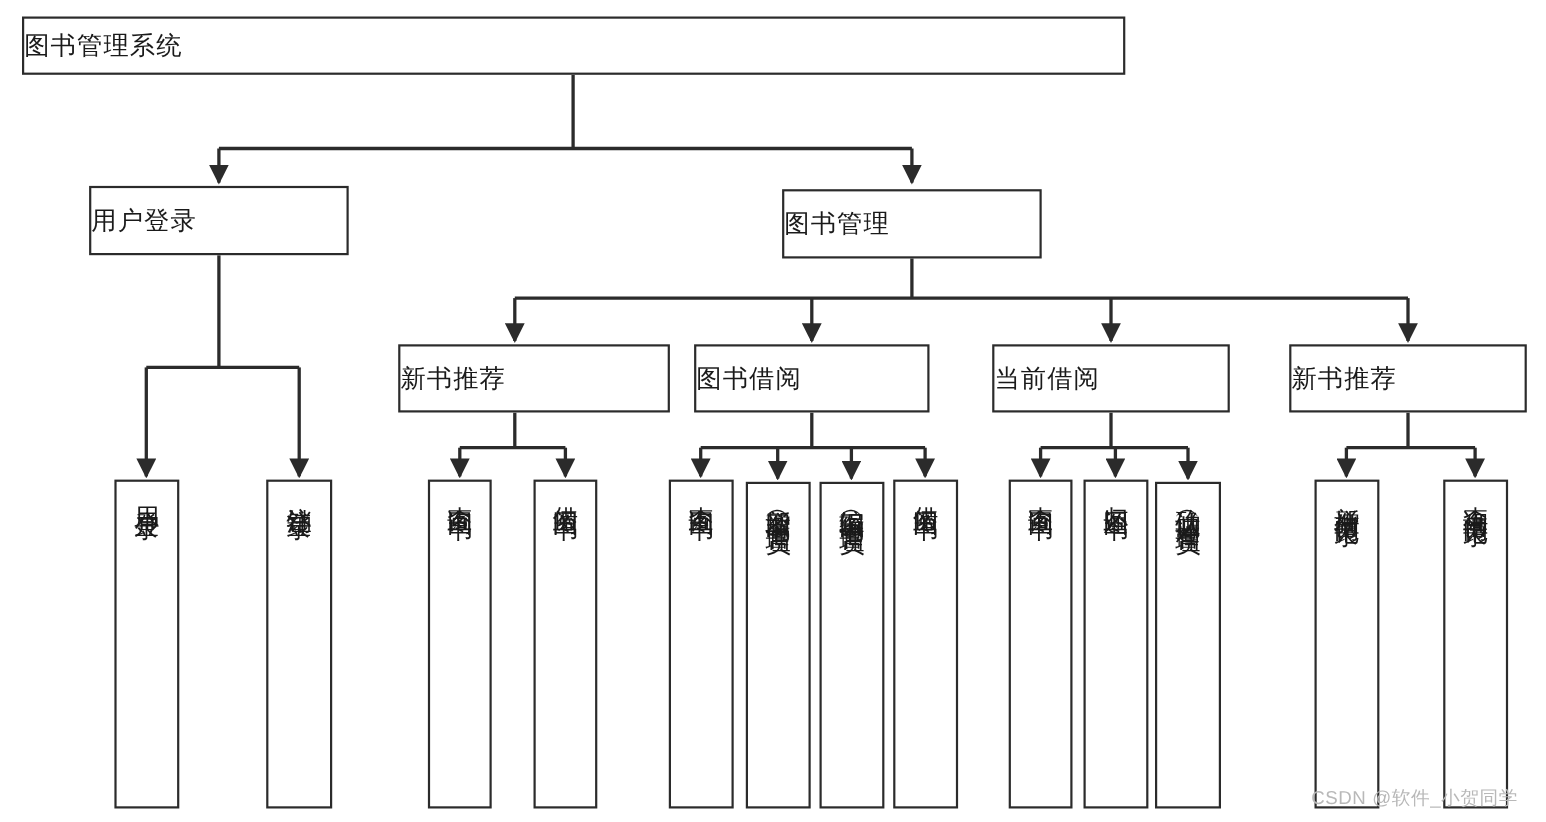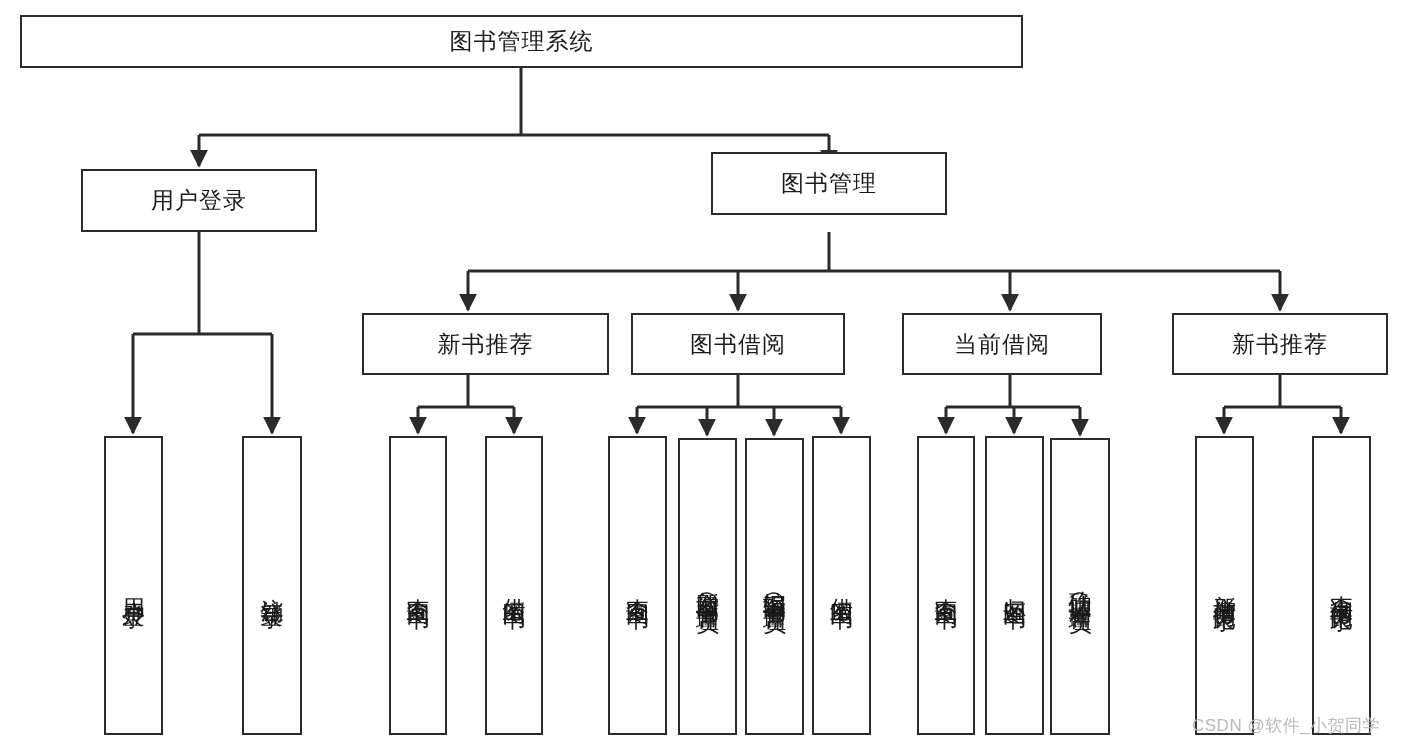--- a/index.html
+++ b/index.html
@@ -24,21 +24,21 @@
     width: 1405px;
     height: 747px;
   }
   .node {
     position: absolute;
     box-sizing: border-box;
     background: #ffffff;
     border: 2px solid #2b2b2b;
     display: flex;
     align-items: center;
-    justify-content: center;
+    justify-content: flex-start;
     color: #1a1a1a;
   }
   .node.horiz {
     font-size: 23px;
     letter-spacing: 1px;
   }
   .node.vert {
     writing-mode: vertical-rl;
     text-orientation: upright;
     font-size: 23px;
@@ -113,31 +113,31 @@
     </g>
   </svg>
 
   <div class="node horiz" style="left:20px; top:15px; width:1003px; height:53px;">
     <span class="lbl">图书管理系统</span>
   </div>
 
   <div class="node horiz" style="left:81px; top:169px; width:236px; height:63px;">
     <span class="lbl">用户登录</span>
   </div>
-  <div class="node horiz" style="left:711px; top:152px; width:236px; height:63px;">
+  <div class="node horiz" style="left:711px; top:172px; width:236px; height:63px;">
     <span class="lbl">图书管理</span>
   </div>
 
   <div class="node horiz" style="left:362px; top:313px; width:247px; height:62px;">
     <span class="lbl">新书推荐</span>
   </div>
   <div class="node horiz" style="left:631px; top:313px; width:214px; height:62px;">
     <span class="lbl">图书借阅</span>
   </div>
-  <div class="node horiz" style="left:902px; top:313px; width:200px; height:62px;">
+  <div class="node horiz" style="left:902px; top:313px; width:216px; height:62px;">
     <span class="lbl">当前借阅</span>
   </div>
   <div class="node horiz" style="left:1172px; top:313px; width:216px; height:62px;">
     <span class="lbl">新书推荐</span>
   </div>
 
   <div class="node vert" style="left:104px; top:436px; width:59px; height:299px;">
     <span class="lbl">用户登录</span>
   </div>
   <div class="node vert" style="left:242px; top:436px; width:60px; height:299px;">

